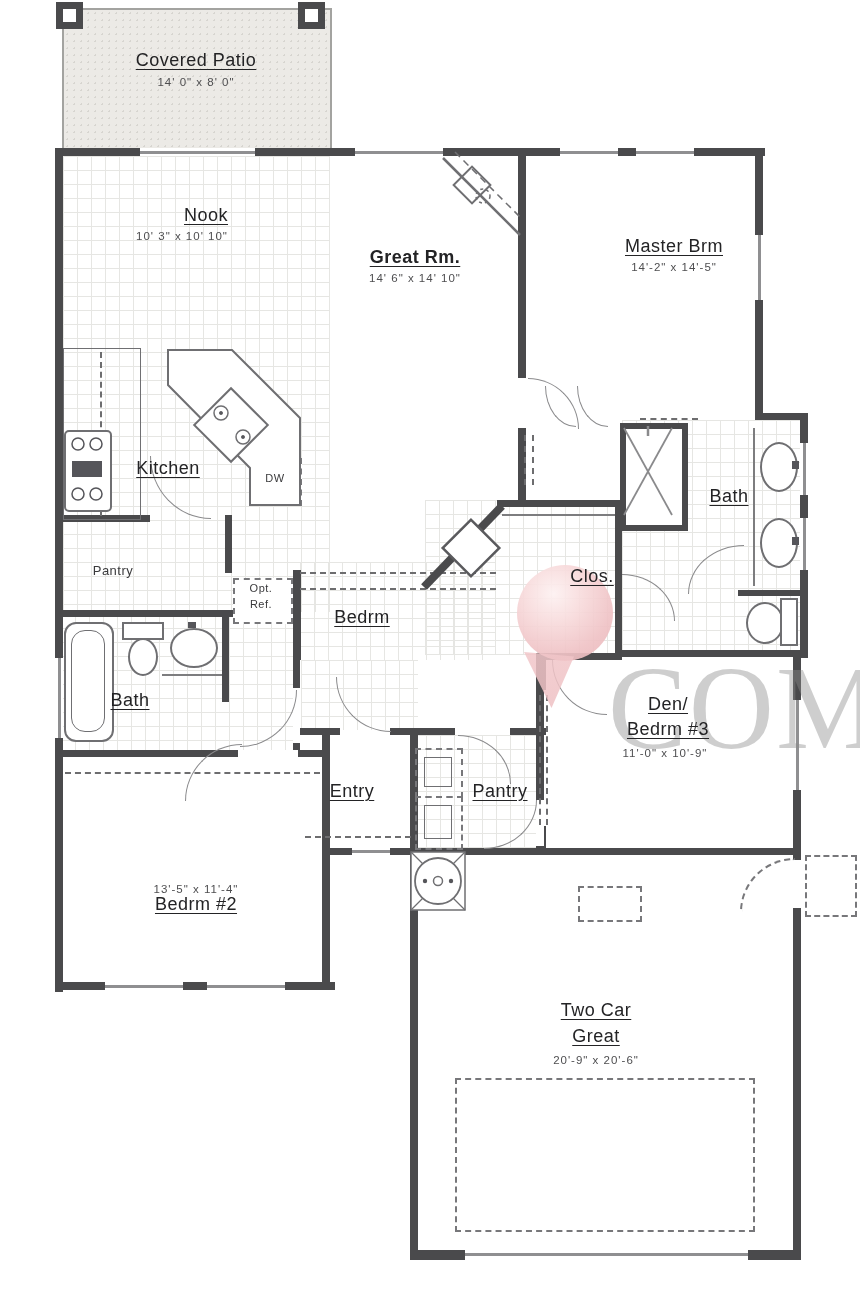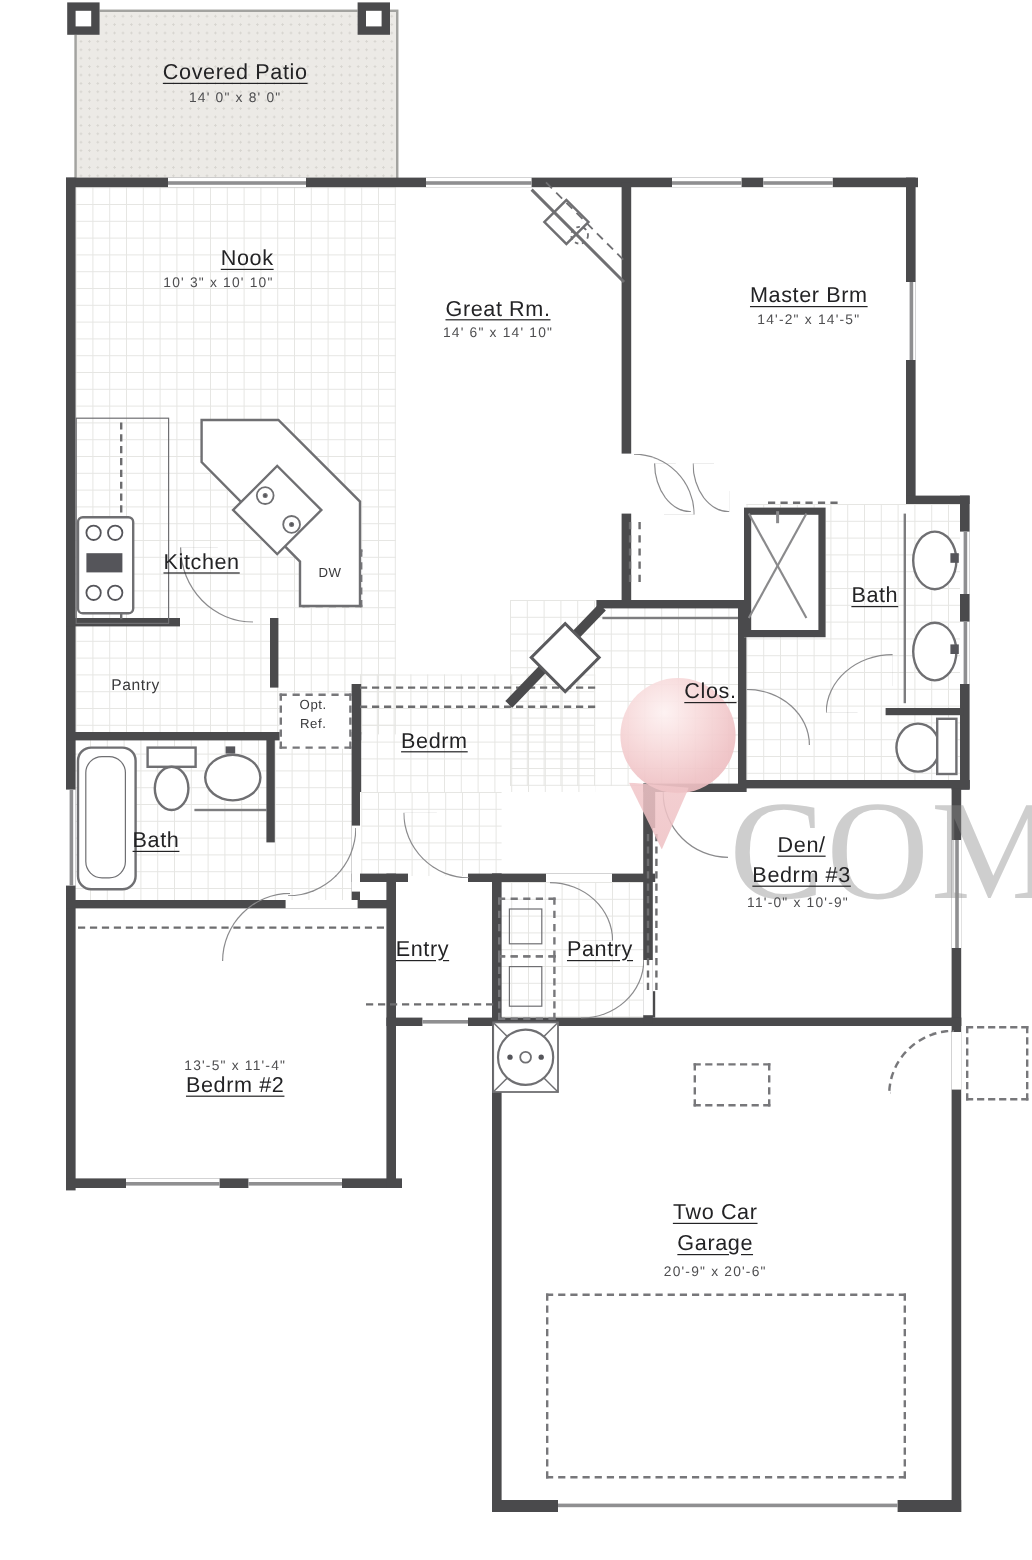--- a/index.html
+++ b/index.html
@@ -253,21 +253,21 @@
   <div class="wm-ball" style="left:517px;top:565px;width:96px;height:96px;"></div>
   <div class="wm-tail" style="left:524px;top:652px;width:50px;height:56px;"></div>
   <div class="wm-text" style="left:608px;top:650px;">COM</div>
 
   <div class="lbl" style="left:196px;top:50px;">Covered Patio</div>
   <div class="dims" style="left:196px;top:76px;">14' 0" x 8' 0"</div>
 
   <div class="lbl" style="left:182px;top:205px;margin-left:24px;">Nook</div>
   <div class="dims" style="left:182px;top:230px;">10' 3" x 10' 10"</div>
 
-  <div class="lbl" style="left:415px;top:247px;">Great Rm.</div>
+  <div class="lbl" style="left:415px;top:247px;font-weight:bold;">Great Rm.</div>
   <div class="dims" style="left:415px;top:272px;">14' 6" x 14' 10"</div>
 
   <div class="lbl" style="left:674px;top:236px;">Master Brm</div>
   <div class="dims" style="left:674px;top:261px;">14'-2" x 14'-5"</div>
 
   <div class="lbl" style="left:168px;top:458px;">Kitchen</div>
   <div class="lbl tiny" style="left:275px;top:472px;">DW</div>
   <div class="lbl small" style="left:113px;top:563px;">Pantry</div>
   <div class="lbl tiny" style="left:261px;top:582px;">Opt.</div>
   <div class="lbl tiny" style="left:261px;top:598px;">Ref.</div>
@@ -281,16 +281,16 @@
   <div class="lbl" style="left:668px;top:719px;">Bedrm #3</div>
   <div class="dims" style="left:665px;top:747px;">11'-0" x 10'-9"</div>
 
   <div class="lbl" style="left:352px;top:781px;">Entry</div>
   <div class="lbl" style="left:500px;top:781px;">Pantry</div>
 
   <div class="lbl" style="left:196px;top:858px;margin-top:36px;">Bedrm #2</div>
   <div class="dims" style="left:196px;top:883px;">13'-5" x 11'-4"</div>
 
   <div class="lbl" style="left:596px;top:1000px;text-align:center;">Two Car</div>
-  <div class="lbl" style="left:596px;top:1026px;">Garage</div>
+  <div class="lbl" style="left:596px;top:1026px;">Great</div>
   <div class="dims" style="left:596px;top:1054px;">20'-9" x 20'-6"</div>
 
 </div>
 
 </body></html>

